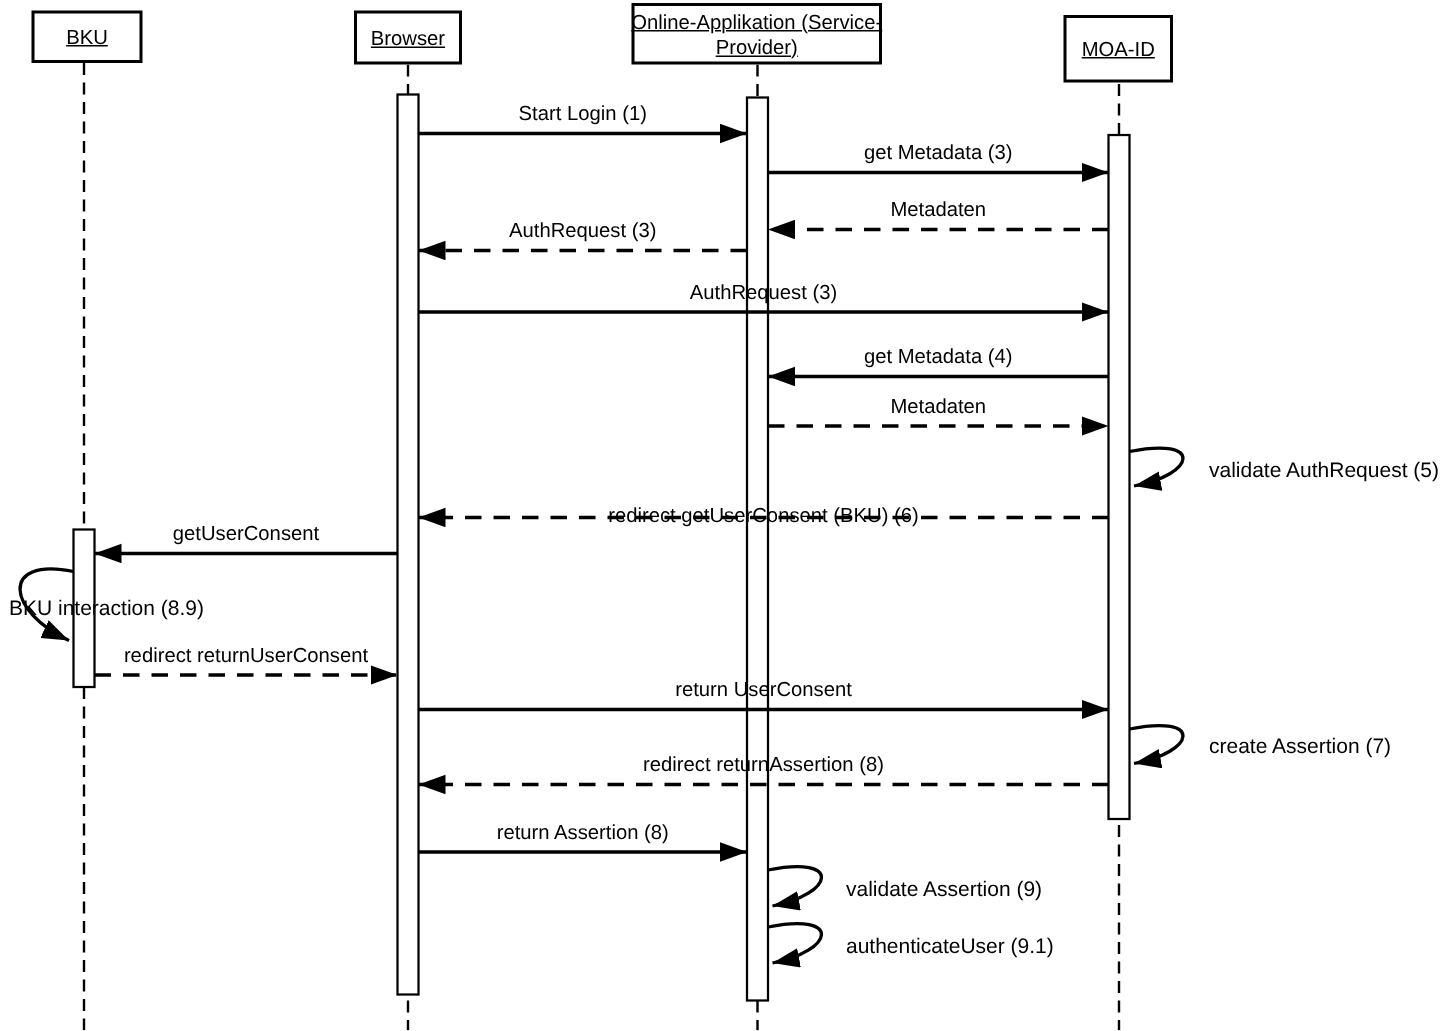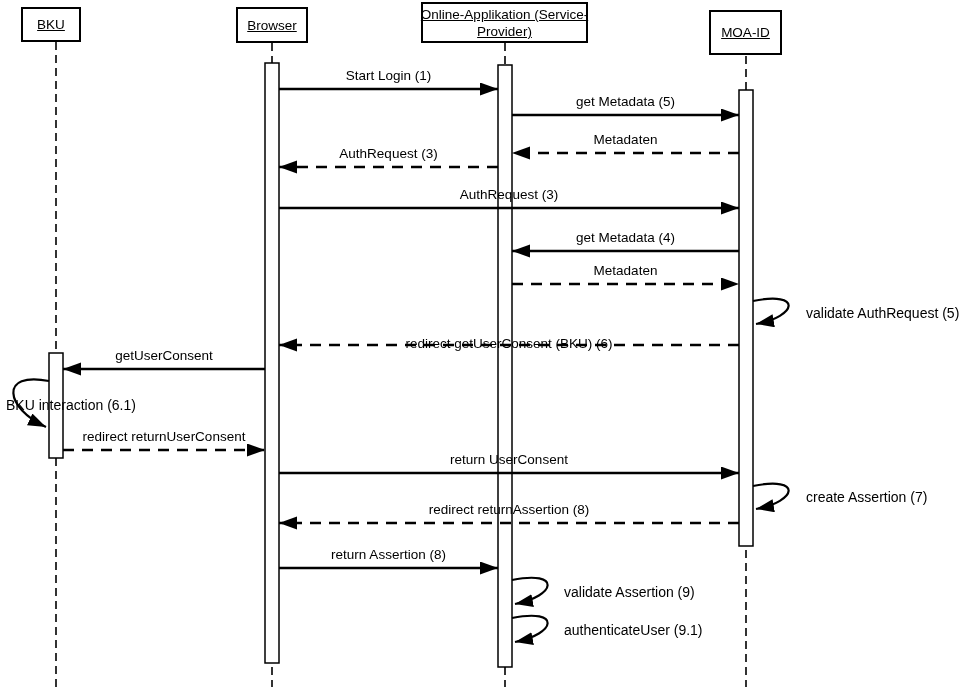--- a/index.html
+++ b/index.html
@@ -85,44 +85,44 @@
         <line x1="279" y1="473" x2="739" y2="473" stroke="#000000" stroke-width="2.3" marker-end="url(#arrow)"></line>
         <line x1="739" y1="523" x2="279" y2="523" stroke="#000000" stroke-width="2.3" marker-end="url(#arrow)" stroke-dasharray="11 8"></line>
         <line x1="279" y1="568" x2="498" y2="568" stroke="#000000" stroke-width="2.3" marker-end="url(#arrow)"></line>
         <path d="M 753 301 C 803 291, 797 316.5, 756 324" fill="none" stroke="#000000" stroke-width="2.2" marker-end="url(#arrow)"></path>
         <path d="M 49 381 C -1 371, 5 408, 46 427" fill="none" stroke="#000000" stroke-width="2.2" marker-end="url(#arrow)"></path>
         <path d="M 753 486 C 803 476, 797 501.5, 756 509" fill="none" stroke="#000000" stroke-width="2.2" marker-end="url(#arrow)"></path>
         <path d="M 512 580 C 562 570, 556 596, 515 604" fill="none" stroke="#000000" stroke-width="2.2" marker-end="url(#arrow)"></path>
         <path d="M 512 618 C 562 608, 556 634, 515 642" fill="none" stroke="#000000" stroke-width="2.2" marker-end="url(#arrow)"></path>
       </g>
   </svg>
-<div class="actor" style="left: 21px; top: 7px; width: 60px; height: 35px;">
+<div class="actor" style="left: 21px; top: 7px; width: 74px; height: 35px;">
       <div class="line">BKU</div>
     </div>
     <div class="actor" style="left: 236px; top: 7px; width: 72px; height: 36px;">
       <div class="line">Browser</div>
     </div>
     <div class="actor" style="left: 421px; top: 2px; width: 167px; height: 41px;">
       <div class="line">Online-Applikation (Service-</div>
       <div class="line">Provider)</div>
     </div>
     <div class="actor" style="left: 709px; top: 10px; width: 73px; height: 45px;">
       <div class="line">MOA-ID</div>
     </div>
     <div class="msg-label" style="left: 388.5px; top: 68px;">Start Login (1)</div>
-    <div class="msg-label" style="left: 625.5px; top: 94px;">get Metadata (5)</div>
+    <div class="msg-label" style="left: 625.5px; top: 94px;">get Metadata (3)</div>
     <div class="msg-label" style="left: 625.5px; top: 132px;">Metadaten</div>
     <div class="msg-label" style="left: 388.5px; top: 146px;">AuthRequest (3)</div>
     <div class="msg-label" style="left: 509px; top: 187px;">AuthRequest (3)</div>
     <div class="msg-label" style="left: 625.5px; top: 230px;">get Metadata (4)</div>
     <div class="msg-label" style="left: 625.5px; top: 263px;">Metadaten</div>
     <div class="msg-label" style="left: 509px; top: 336px;">redirect getUserConsent (BKU) (6)</div>
     <div class="msg-label" style="left: 164px; top: 348px;">getUserConsent</div>
     <div class="msg-label" style="left: 164px; top: 429px;">redirect returnUserConsent</div>
     <div class="msg-label" style="left: 509px; top: 452px;">return UserConsent</div>
     <div class="msg-label" style="left: 509px; top: 502px;">redirect returnAssertion (8)</div>
     <div class="msg-label" style="left: 388.5px; top: 547px;">return Assertion (8)</div>
     <div class="self-label" style="left: 806px; top: 305px;">validate AuthRequest (5)</div>
-    <div class="self-label" style="left: 6px; top: 397px;">BKU interaction (6.1)</div>
+    <div class="self-label" style="left: 6px; top: 397px;">BKU interaction (8.9)</div>
     <div class="self-label" style="left: 806px; top: 489px;">create Assertion (7)</div>
     <div class="self-label" style="left: 564px; top: 584px;">validate Assertion (9)</div>
     <div class="self-label" style="left: 564px; top: 622px;">authenticateUser (9.1)</div>
   </div>
 
 </body></html>

